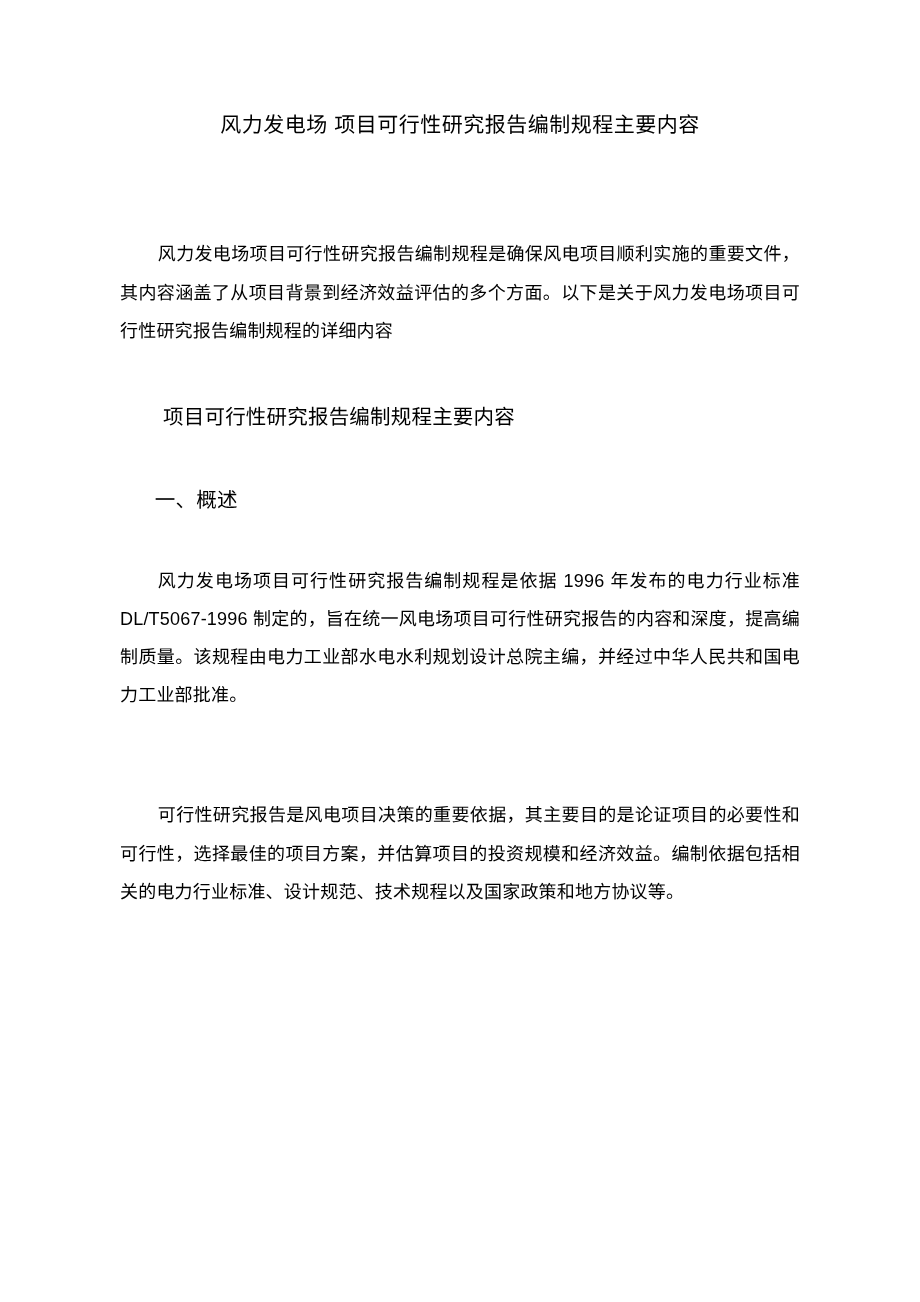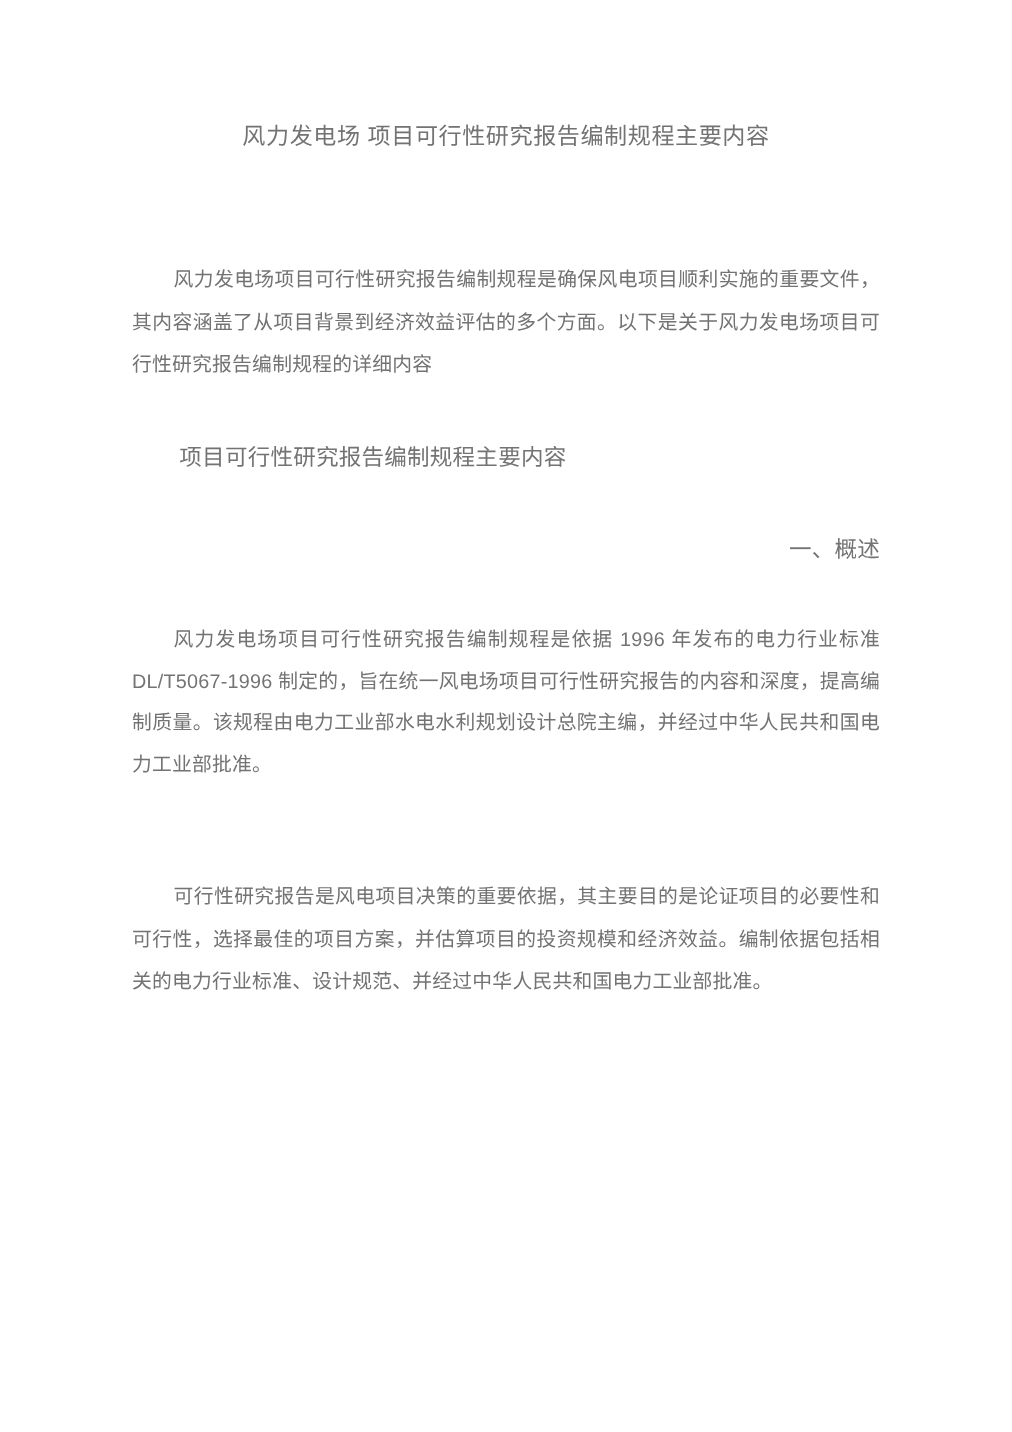--- a/index.html
+++ b/index.html
@@ -8,21 +8,21 @@
     background: #ffffff;
   }
   .page {
     position: relative;
     width: 920px;
     height: 1302px;
     background: #ffffff;
     margin: 0 auto;
     overflow: hidden;
     font-family: "Liberation Sans", "DejaVu Sans", sans-serif;
-    color: #737373;
+    color: #000000;
     border-radius: 27px;
   }
   .content {
     position: absolute;
     left: 120px;
     top: 0;
     width: 680px;
     height: 1302px;
   }
   .doc-title {
@@ -56,21 +56,20 @@
     letter-spacing: 0.2px;
     margin: 0;
     text-indent: 2.1em;
   }
   .section-head {
     font-size: 20.5px;
     line-height: 2.0;
     letter-spacing: 0.2px;
     margin: 0;
     text-indent: 1.7em;
-    text-align: right;
   }
 </style>
 </head>
 <body>
 
 <div class="page">
   <div class="content">
 
     <h1 class="doc-title">风力发电场 项目可行性研究报告编制规程主要内容</h1>
 
@@ -88,16 +87,16 @@
 
     <div class="gap-md"></div>
 
     <p class="para indent">风力发电场项目可行性研究报告编制规程是依据 1996 年发布的电力行业标准 DL/T5067-1996 制定的，旨在统一风电场项目可行性研究报告的内容和深度，提高编制质量。该规程由电力工业部水电水利规划设计总院主编，并经过中华人民共和国电力工业部批准。</p>
 
     <div class="gap-sm"></div>
 
 
     <div class="gap-md"></div>
 
-    <p class="para indent">可行性研究报告是风电项目决策的重要依据，其主要目的是论证项目的必要性和可行性，选择最佳的项目方案，并估算项目的投资规模和经济效益。编制依据包括相关的电力行业标准、设计规范、并经过中华人民共和国电力工业部批准。</p>
+    <p class="para indent">可行性研究报告是风电项目决策的重要依据，其主要目的是论证项目的必要性和可行性，选择最佳的项目方案，并估算项目的投资规模和经济效益。编制依据包括相关的电力行业标准、设计规范、技术规程以及国家政策和地方协议等。</p>
 
   </div>
 </div>
 
 </body></html>

